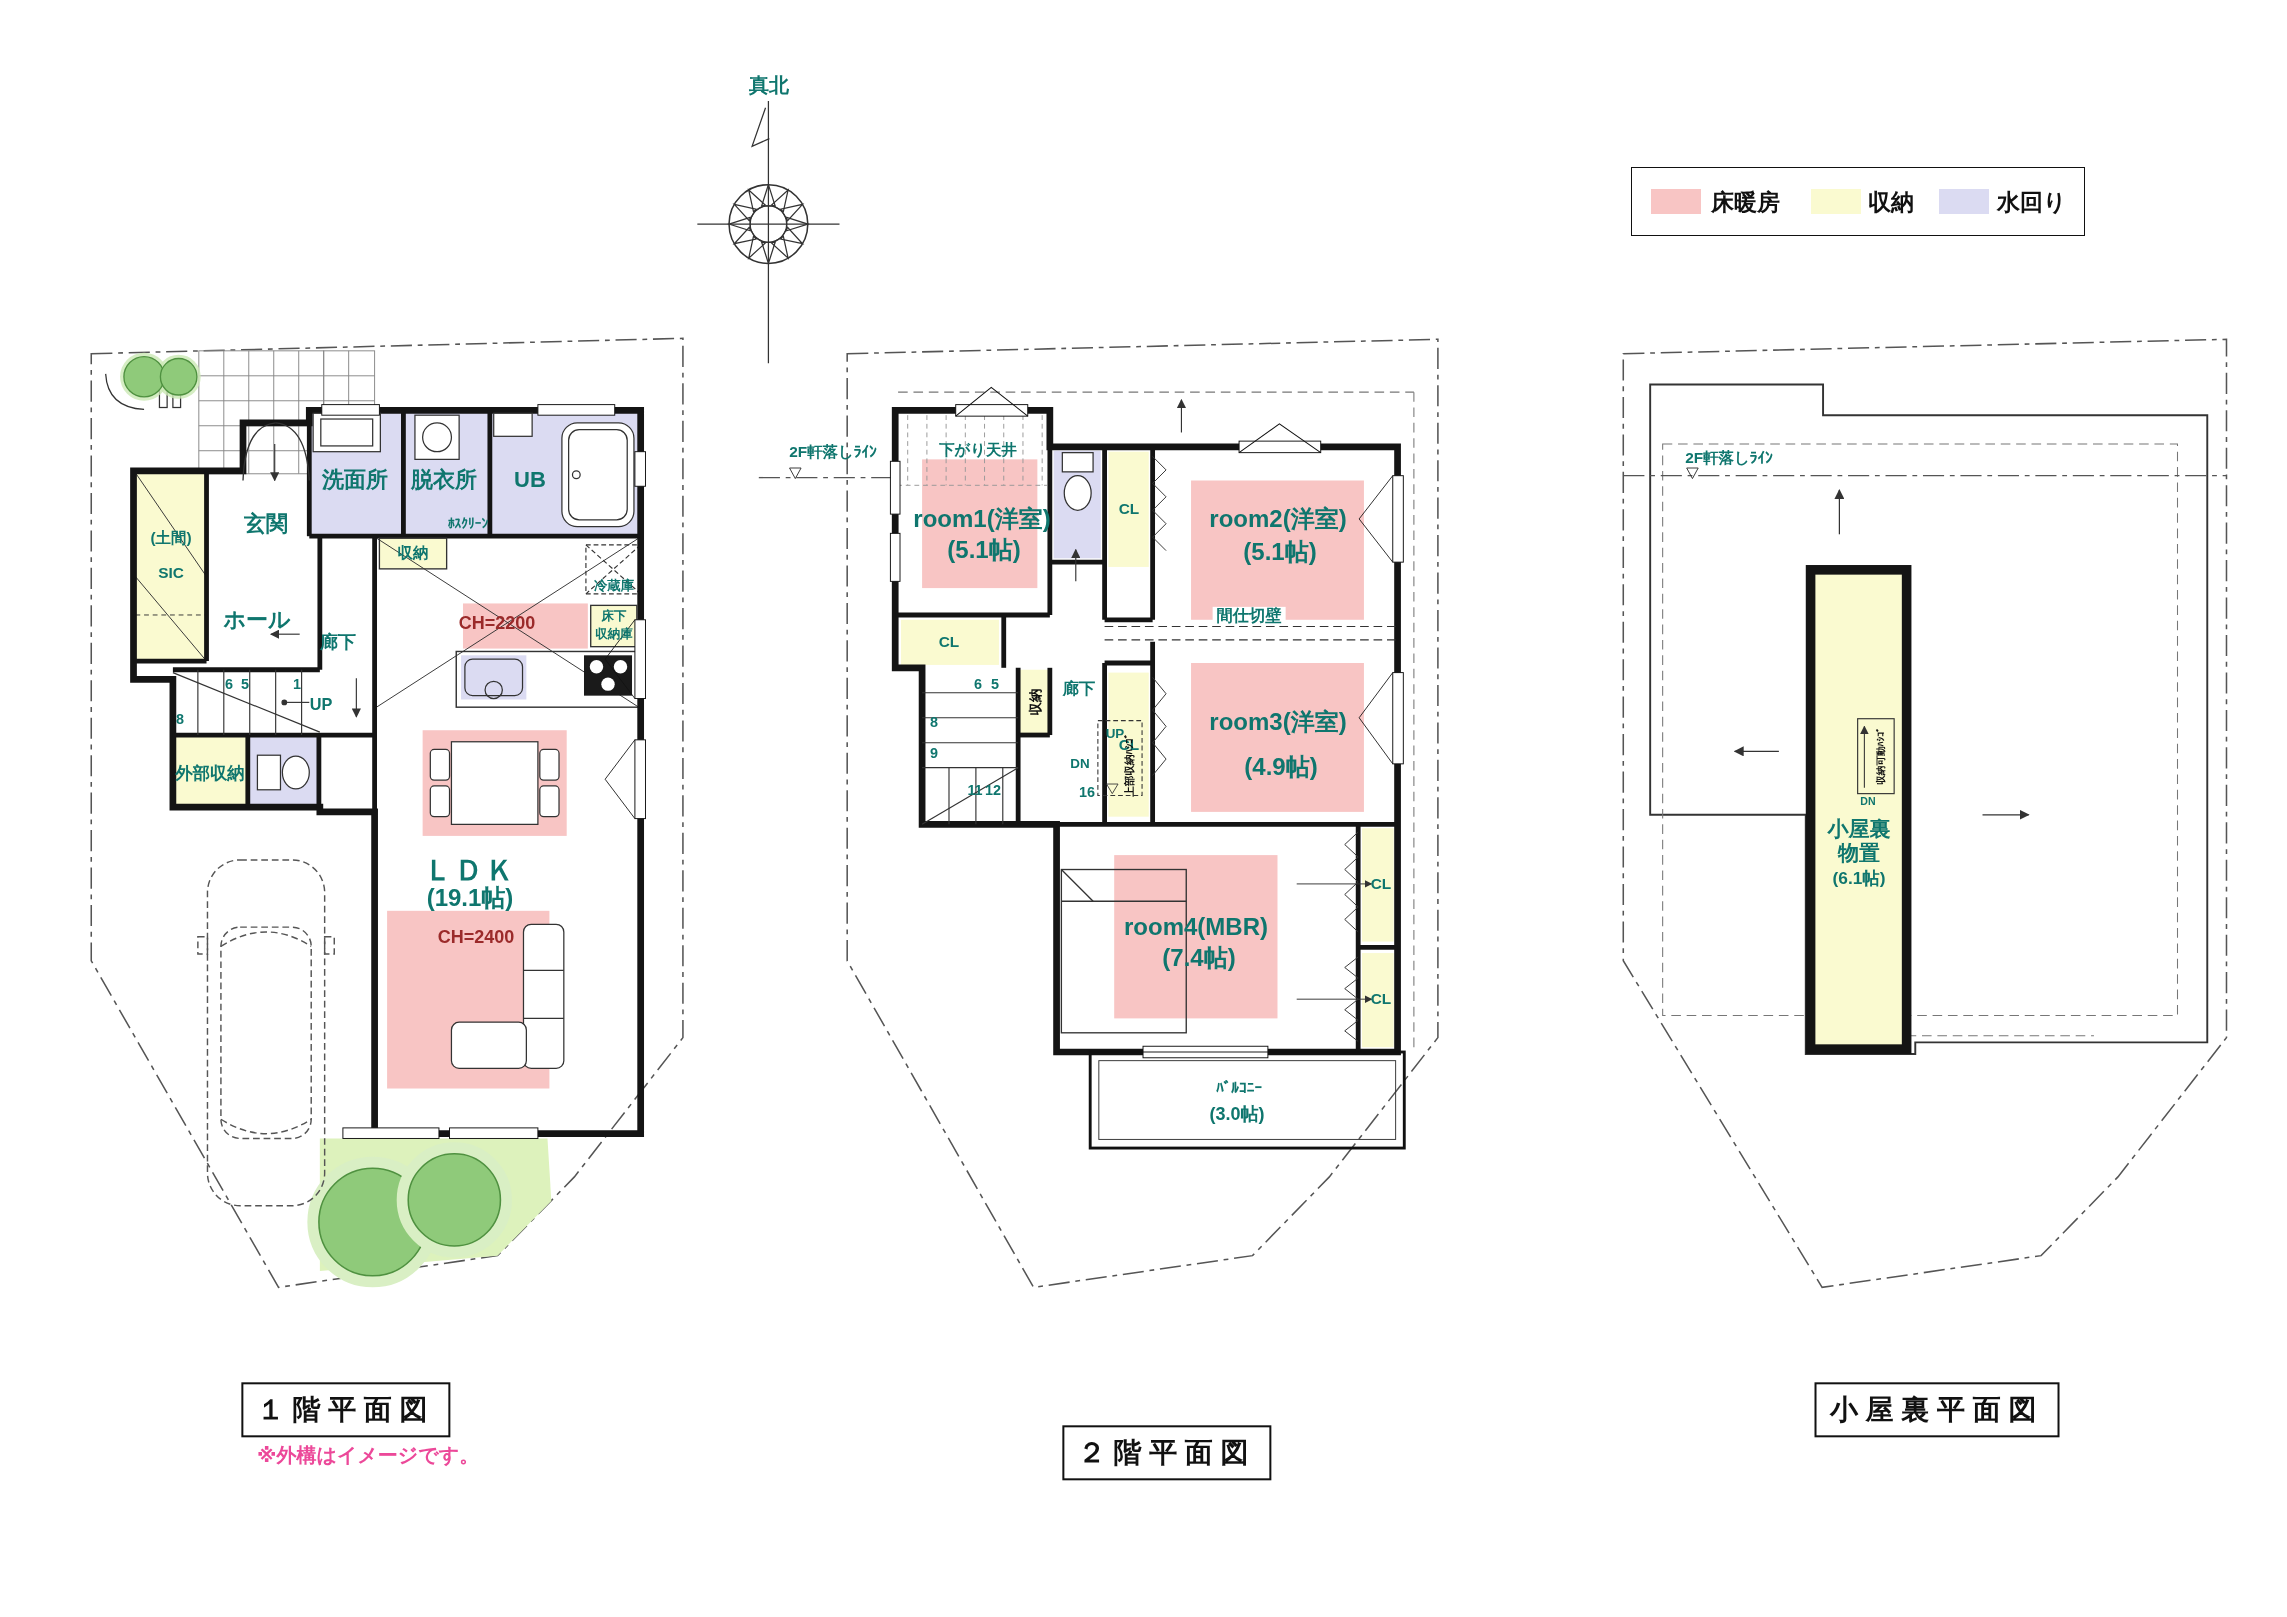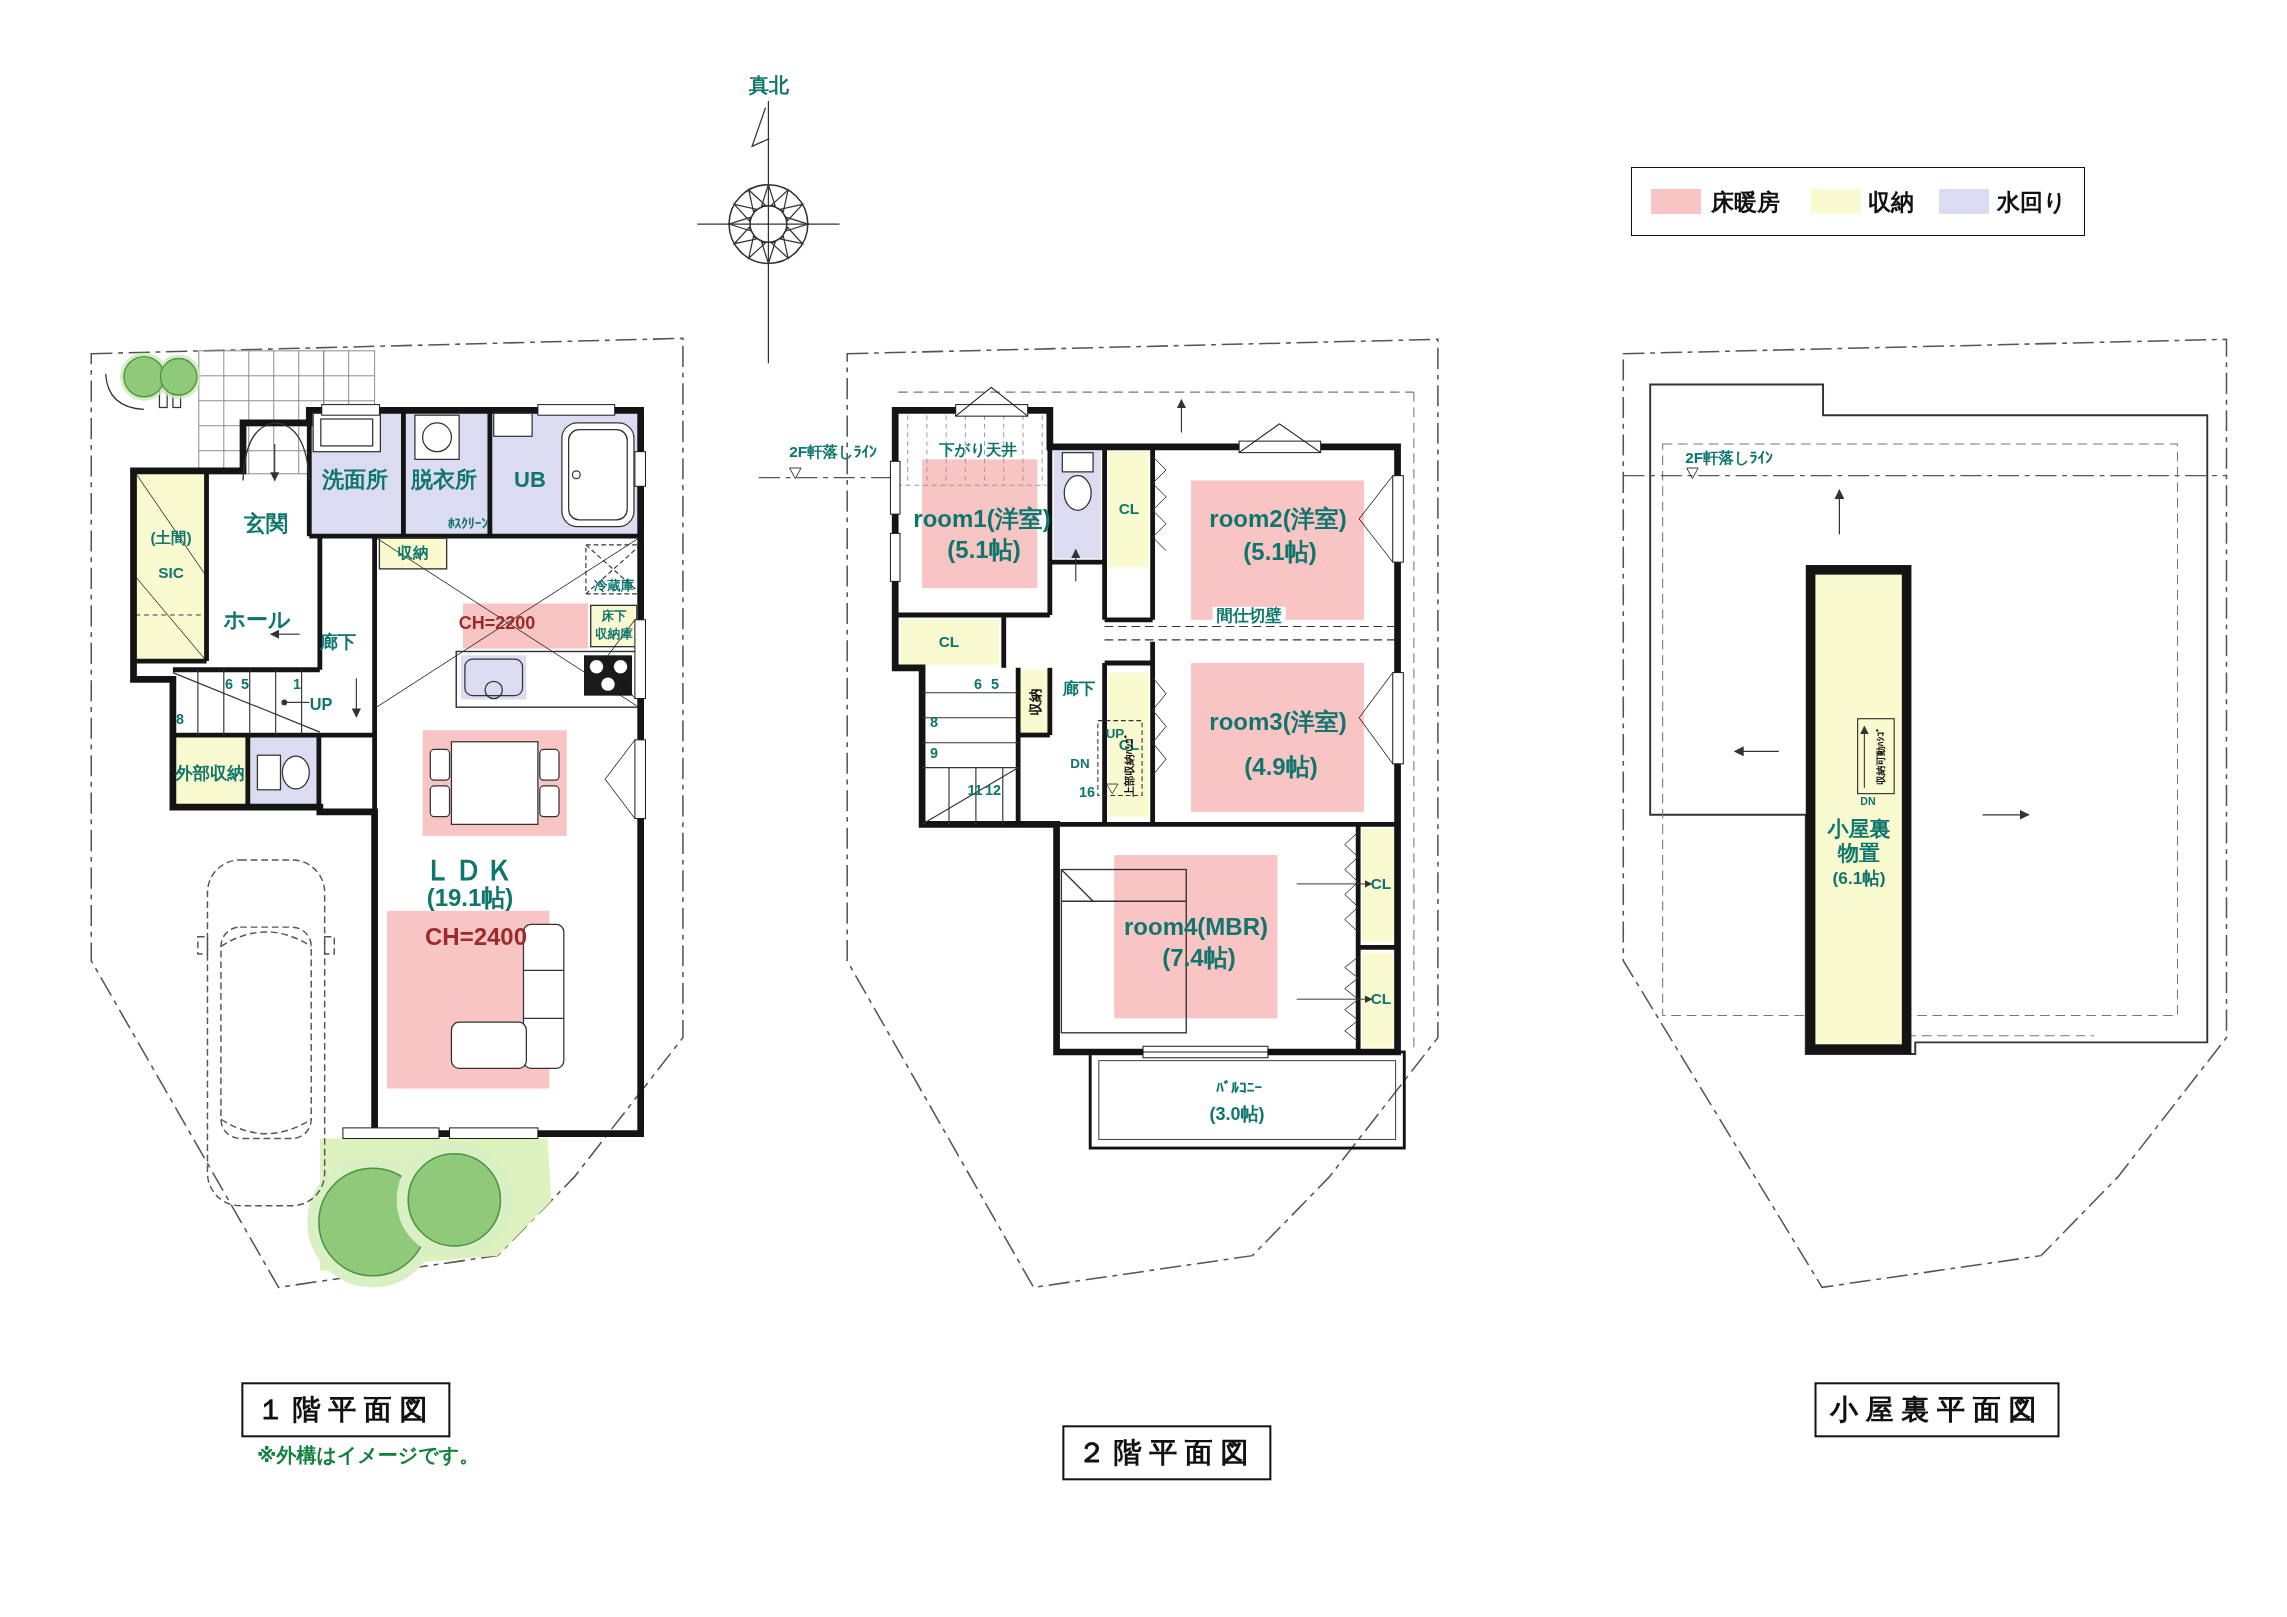--- a/index.html
+++ b/index.html
@@ -1,20 +1,20 @@
 <!DOCTYPE html>
 <html><head>
 <meta charset="utf-8">
 <style>
   html,body{margin:0;padding:0;background:#fff;}
   #canvas{position:relative;width:2287px;height:1618px;background:#ffffff;overflow:hidden;
           font-family:"Liberation Sans","DejaVu Sans",sans-serif;color:#111;}
   svg{position:absolute;left:0;top:0;}
   .lbl{position:absolute;transform:translate(-50%,-50%);white-space:nowrap;font-weight:bold;color:#0f766e;line-height:1;}
-  .lbl-left{position:absolute;transform:translate(0,-50%);white-space:nowrap;font-weight:bold;color:#15803d;line-height:1;}
+  .lbl-left{position:absolute;transform:translate(0,-50%);white-space:nowrap;font-weight:bold;color:#ec4899;line-height:1;}
   .rot{position:absolute;transform:translate(-50%,-50%) rotate(-90deg);white-space:nowrap;font-weight:bold;color:#111;line-height:1;}
   .red{color:#9B2A2A;}
   .titlebox{position:absolute;transform:translate(-50%,-50%);border:2.4px solid #111;background:#fff;
             padding:6.7px 13.4px;font-weight:bold;letter-spacing:7.7px;font-size:28px;white-space:nowrap;}
   .legend{position:absolute;left:1631px;top:167px;width:452px;height:67px;border:1.9px solid #111;background:#fff;}
   .sw{position:absolute;top:21px;width:50px;height:25px;}
   .sw1{left:19px;background:#F8C5C4;}
   .sw2{left:179px;background:#FAFAD0;}
   .sw3{left:307px;background:#DBDBF2;}
   .leg-label{position:absolute;top:34px;transform:translateY(-50%);font-weight:bold;font-size:23px;}
@@ -407,21 +407,21 @@
 <div class="lbl" style="left:614px;top:616px;font-size:12.5px;">床下</div>
 <div class="lbl" style="left:614px;top:634px;font-size:12.5px;">収納庫</div>
 <div class="lbl" style="left:321px;top:704px;font-size:16.3px;">UP</div>
 <div class="lbl" style="left:229px;top:684px;font-size:14.4px;">6</div>
 <div class="lbl" style="left:245px;top:684px;font-size:14.4px;">5</div>
 <div class="lbl" style="left:297px;top:684px;font-size:14.4px;">1</div>
 <div class="lbl" style="left:180px;top:719px;font-size:14.4px;">8</div>
 <div class="lbl" style="left:210px;top:774px;font-size:17.3px;">外部収納</div>
 <div class="lbl" style="left:470px;top:870px;font-size:29px;letter-spacing:1.9px;">ＬＤＫ</div>
 <div class="lbl" style="left:470px;top:898px;font-size:24px;">(19.1帖)</div>
-<div class="lbl red" style="left:476px;top:937px;font-size:24px;">CH=2400</div>
+<div class="lbl red" style="left:476px;top:937px;font-size:18px;">CH=2400</div>
 
 <div class="lbl" style="left:833px;top:452px;font-size:15.4px;">2F軒落しﾗｲﾝ</div>
 <div class="lbl" style="left:978px;top:450px;font-size:15.4px;">下がり天井</div>
 <div class="lbl" style="left:982px;top:519px;font-size:24px;">room1(洋室)</div>
 <div class="lbl" style="left:984px;top:550px;font-size:24px;">(5.1帖)</div>
 <div class="lbl" style="left:949px;top:642px;font-size:15.4px;">CL</div>
 <div class="lbl" style="left:1129px;top:509px;font-size:15.4px;">CL</div>
 <div class="lbl" style="left:1129px;top:745px;font-size:15.4px;">CL</div>
 <div class="lbl" style="left:1381px;top:884px;font-size:15.4px;">CL</div>
 <div class="lbl" style="left:1381px;top:999px;font-size:15.4px;">CL</div>

